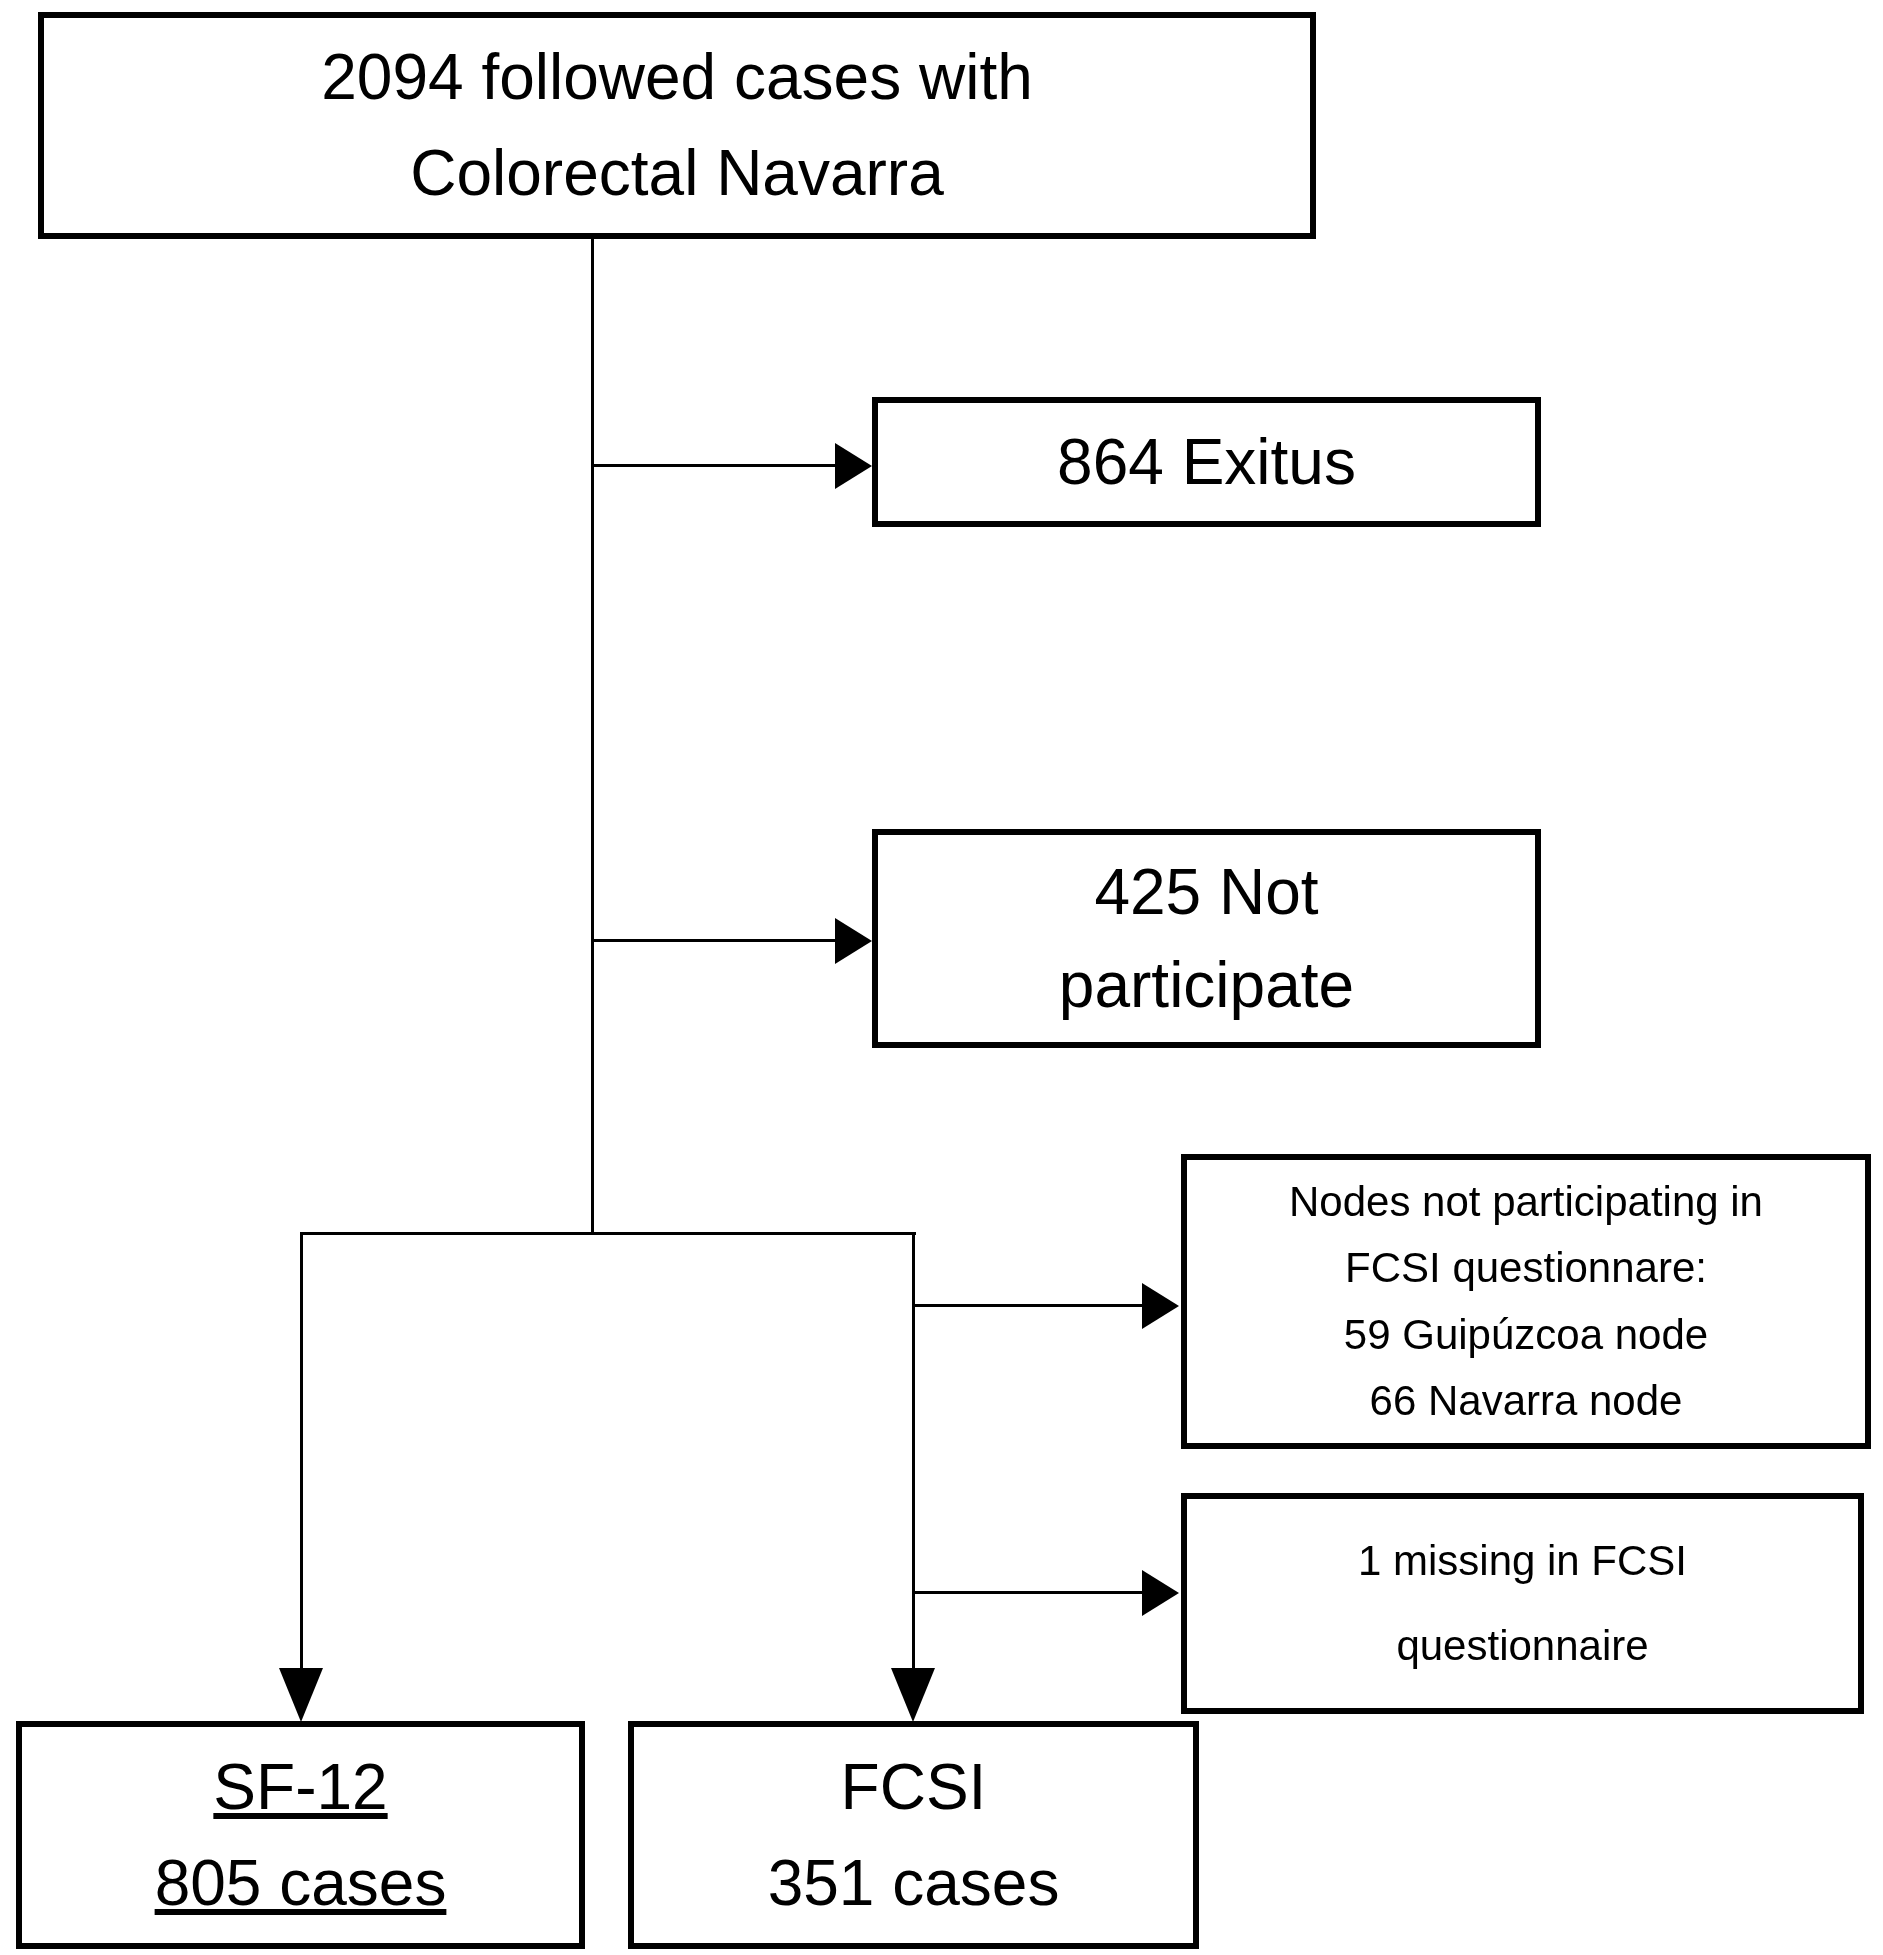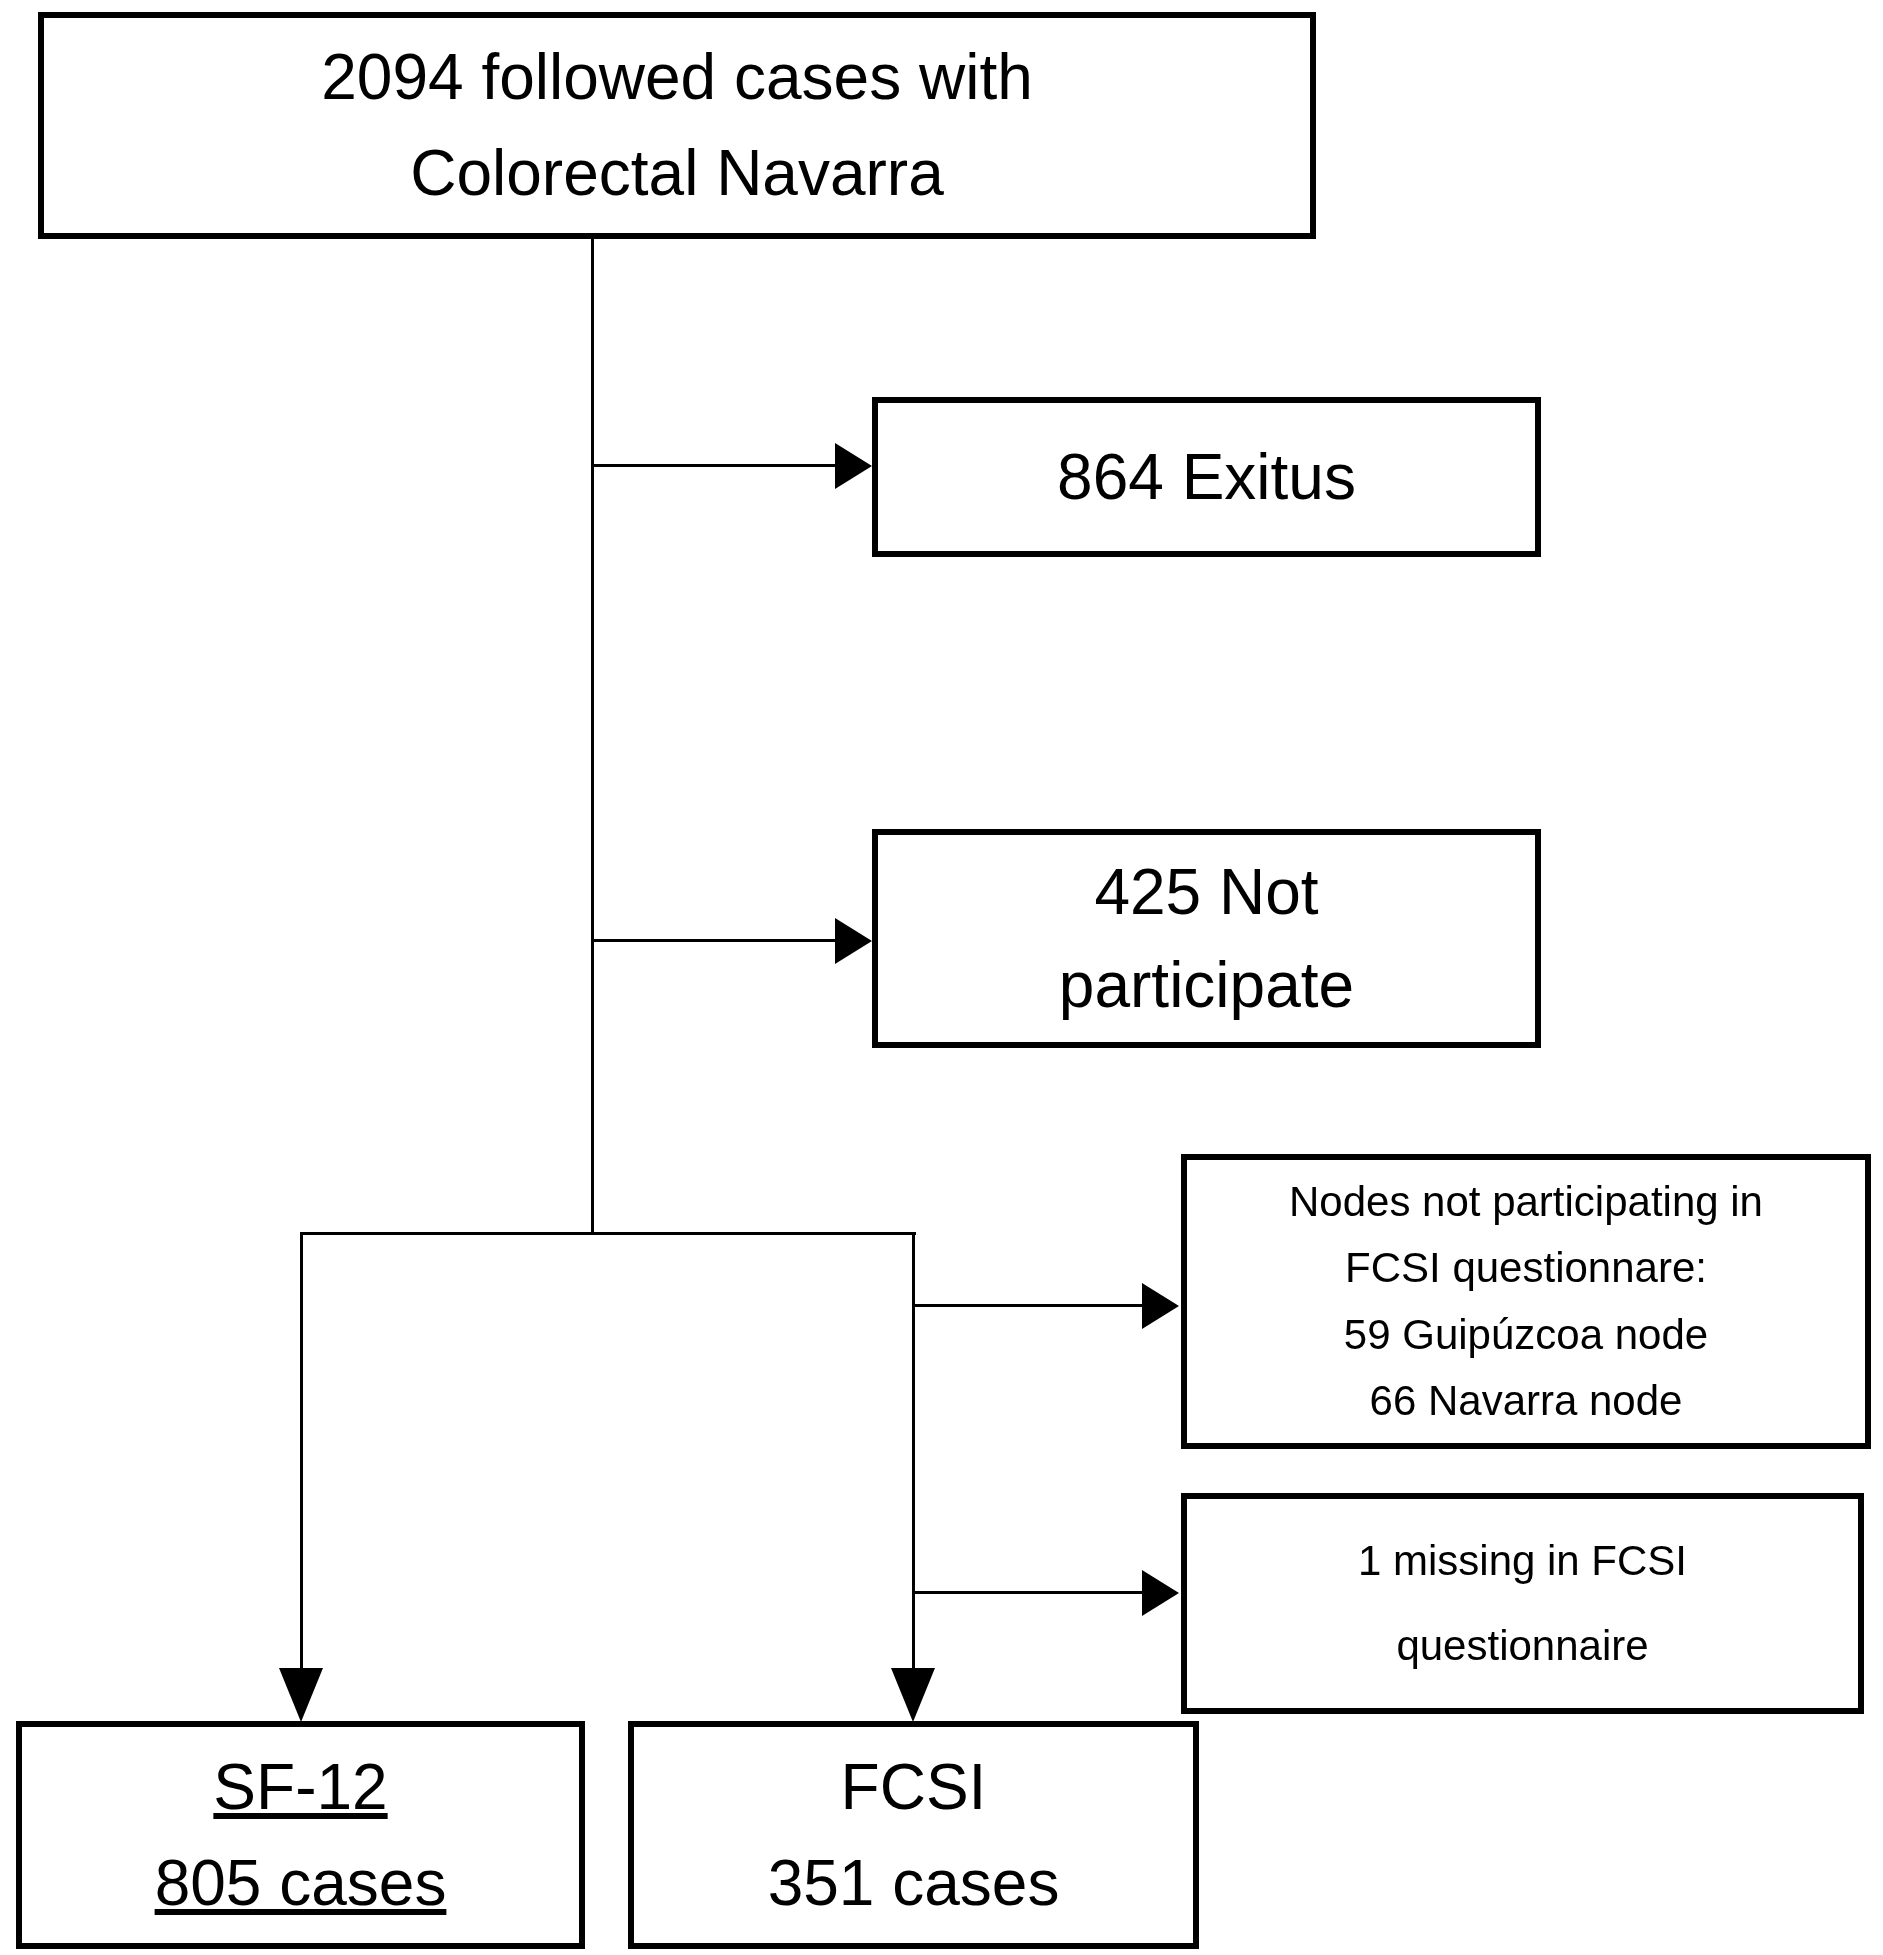--- a/index.html
+++ b/index.html
@@ -26,21 +26,21 @@
     justify-content: space-evenly;
     align-items: center;
     text-align: center;
   }
   .box .line { white-space: nowrap; }
   .fs-large { font-size: 64px; }
   .fs-med   { font-size: 42px; }
 
   
   #box-top      { left: 14px;   top: 11.5px;   width: 1278px; height: 227px; margin-left: 24px; }
-  #box-exitus   { left: 872px; top: 397px;  width: 669px; height: 160px; }
+  #box-exitus   { left: 872px; top: 397px;  width: 669px; height: 130px; }
   #box-notpart  { left: 872px; top: 829px; width: 669px; height: 219px; }
   #box-nodes    { left: 1181px; top: 1154px; width: 690px; height: 295px; text-align: right; }
   #box-missing  { left: 1181px; top: 1493px; width: 683px; height: 221px; }
   #box-sf12     { left: 16px;   top: 1721px; width: 569px;  height: 228px; text-decoration: underline; }
   #box-fcsi     { left: 628px;  top: 1721px; width: 571px;  height: 228px; }
 
   
   .hline, .vline { position: absolute; background: #000000; }
   #v-main    { left: 591px;  top: 238px;  width: 3.2px;   height: 995px; }
   #h-exitus  { left: 593px;  top: 464px;  width: 245px; height: 3.2px; }

